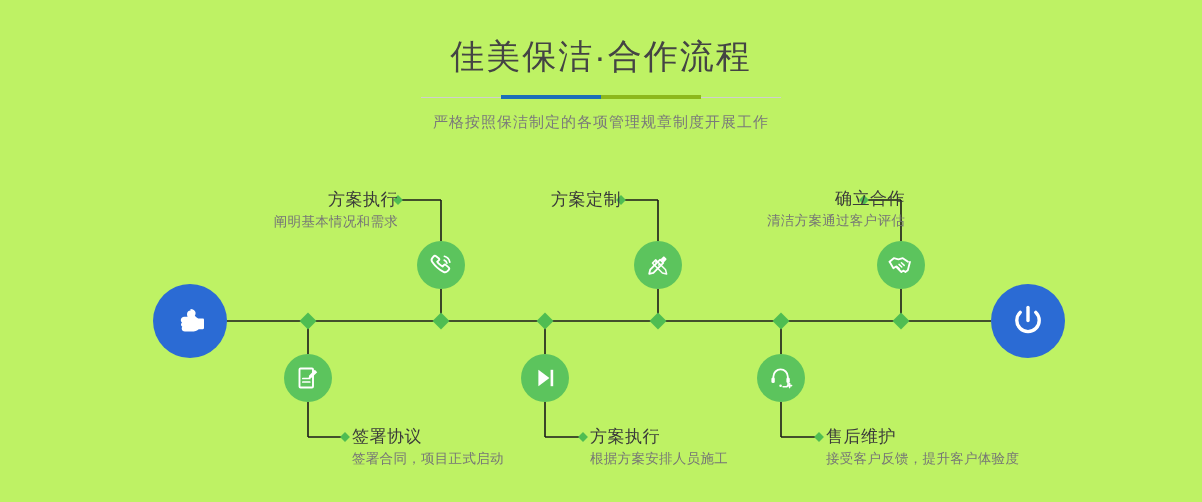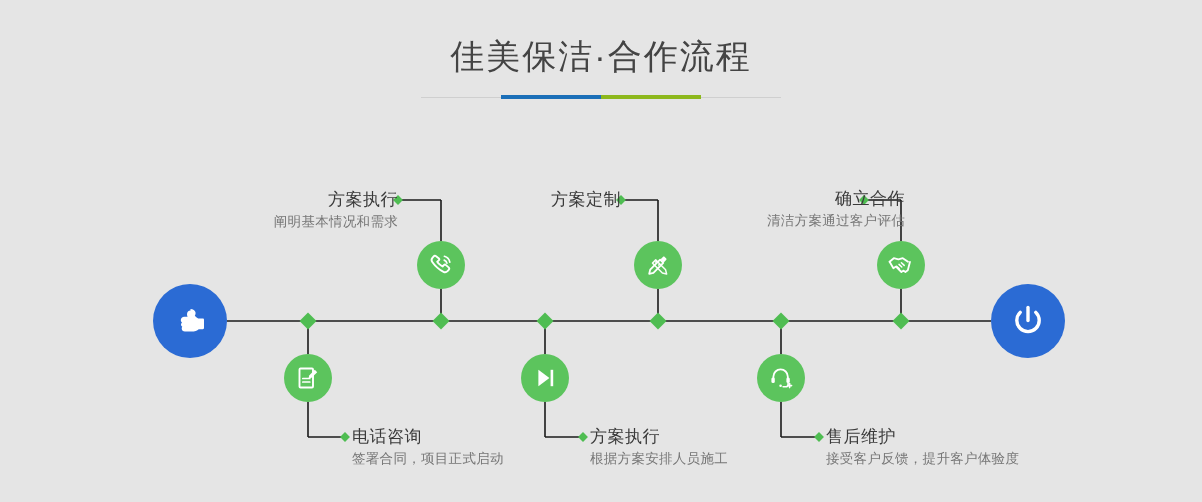--- a/index.html
+++ b/index.html
@@ -9,21 +9,21 @@
   }
   body {
     font-family: "Liberation Sans", "DejaVu Sans", sans-serif;
     -webkit-font-smoothing: antialiased;
   }
   #page {
     position: relative;
     width: 1202px;
     height: 502px;
     overflow: hidden;
-    background: #e5e5e5;
+    background: #bef264;
   }
 
   
   .header {
     position: absolute;
     left: 0;
     top: 0;
     width: 1202px;
     text-align: center;
   }
@@ -135,20 +135,21 @@
 
   <div class="header">
     <h1 class="header-title">佳美保洁·合作流程</h1>
 
     <div class="divider-wrap">
       <div class="divider-rule"></div>
       <div class="divider-seg blue"></div>
       <div class="divider-seg green"></div>
     </div>
 
+    <p class="header-sub">严格按照保洁制定的各项管理规章制度开展工作</p>
   </div>
 
   <div class="flow">
 
     <svg width="1202" height="502">
       <g stroke="#1a1a1a" stroke-width="1.6" fill="none">
 
         <line x1="227" y1="321" x2="991" y2="321"></line>
 
         <line x1="441" y1="289" x2="441" y2="321"></line>
@@ -222,21 +223,21 @@
 
     <div class="node-circle" style="left:284px; top:354px;">
       <svg width="28" height="28" viewBox="0 0 28 28">
         <rect x="5.5" y="4.5" width="13.5" height="19" rx="1" fill="none" stroke="#ffffff" stroke-width="1.9"></rect>
         <line x1="8.8" y1="14.5" x2="15.8" y2="14.5" stroke="#ffffff" stroke-width="1.7" stroke-linecap="round"></line>
         <line x1="8.8" y1="18" x2="15.8" y2="18" stroke="#ffffff" stroke-width="1.7" stroke-linecap="round"></line>
         <path d="M15.2 11.4l5.6-5.6 2.4 2.4-5.6 5.6-3.1.7z" fill="#ffffff"></path>
       </svg>
     </div>
     <div class="lbl bottom" style="left:352px; top:427px;">
-      <div class="t">电话咨询</div>
+      <div class="t">签署协议</div>
       <div class="s">签署合同，项目正式启动</div>
     </div>
 
     <div class="node-circle" style="left:634px; top:241px;">
       <svg width="28" height="28" viewBox="0 0 28 28">
         <path d="M6.2 18.6l9.9-9.9 3.2 3.2-9.9 9.9-4.2 1z" fill="none" stroke="#ffffff" stroke-width="1.8" stroke-linejoin="round"></path>
         <path d="M16.6 8.2l2.3-2.3c.5-.5 1.3-.5 1.8 0l1.4 1.4c.5.5.5 1.3 0 1.8l-2.3 2.3z" fill="#ffffff"></path>
         <path d="M21.6 18.8l-9.9-9.9-3.2 3.2 9.9 9.9 4.2 1z" fill="none" stroke="#ffffff" stroke-width="1.5" stroke-linejoin="round" opacity="0.95"></path>
         <line x1="11.2" y1="11.5" x2="13" y2="9.7" stroke="#ffffff" stroke-width="1.3"></line>
         <line x1="14.2" y1="14.5" x2="16" y2="12.7" stroke="#ffffff" stroke-width="1.3"></line>

